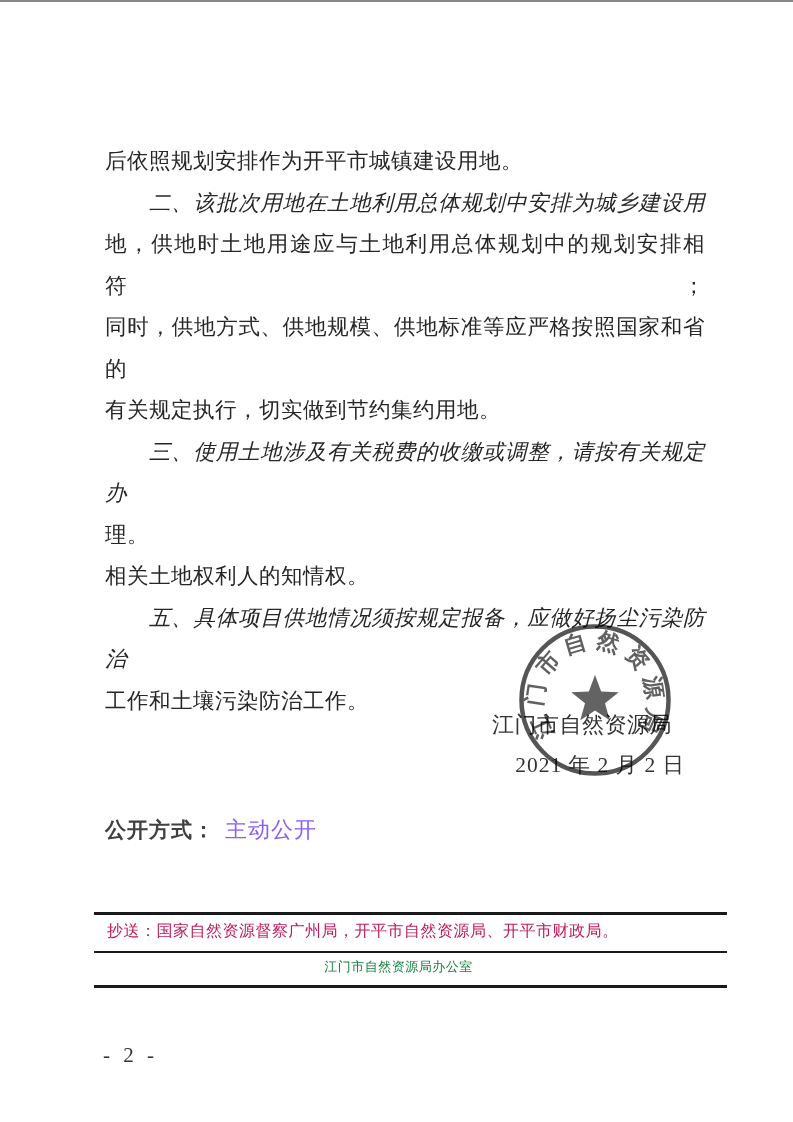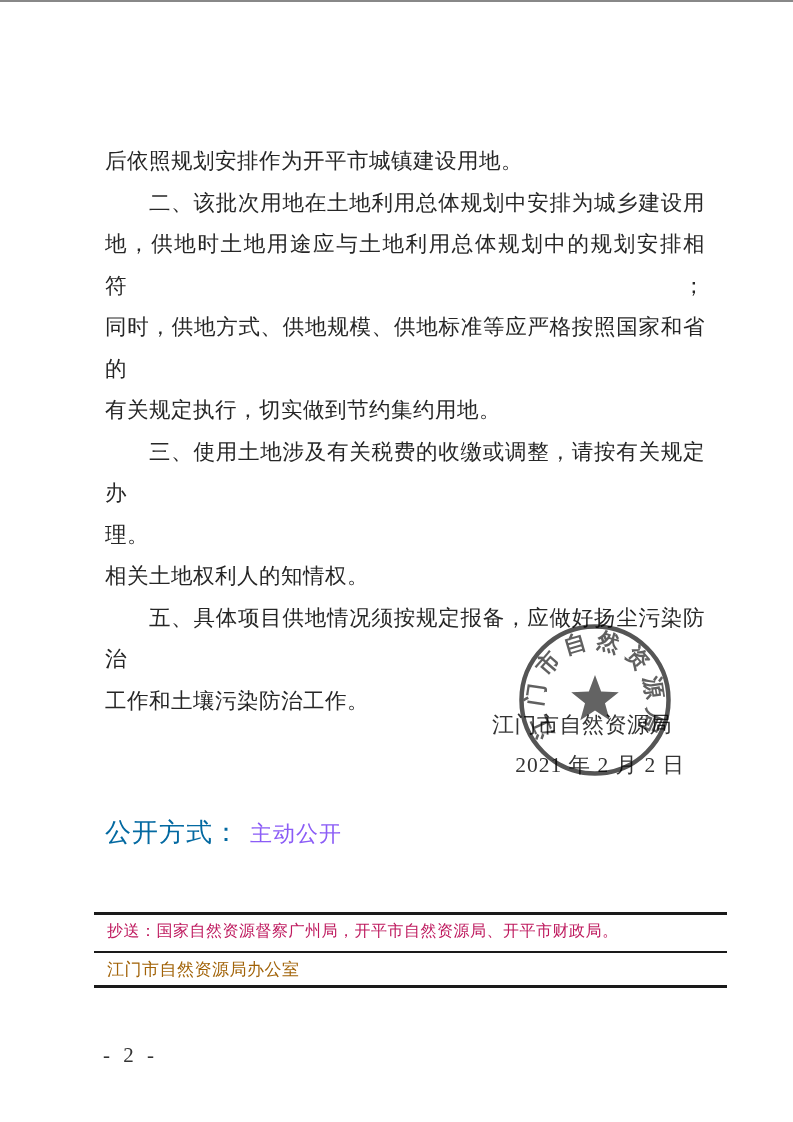--- a/index.html
+++ b/index.html
@@ -22,21 +22,21 @@
     letter-spacing:0.5px;
     color:#262626;
   }
   .ln{white-space:nowrap;}
   .ln.fill{
     white-space:normal;
     text-align:justify;
     text-align-last:justify;
     -moz-text-align-last:justify;
   }
-  .ln.ind{text-indent:44px;}
+  .ln.ind{text-indent:44px;font-style:italic;}
   
   .sig-agency{
     position:absolute;
     top:708px;left:400px;width:272px;
     text-align:right;
     font-size:22px;
     letter-spacing:0.5px;
     color:#333;
     z-index:2;
   }
@@ -63,23 +63,23 @@
     font-weight:bold;
   }
   
   .disclosure{
     position:absolute;
     left:105px;top:813px;
     font-size:22px;
   }
   .disclosure .lbl{
     font-family:"Liberation Sans","DejaVu Sans",sans-serif;
-    font-weight:400;
-    font-size:26px;
-    color:#0369a1;
+    font-weight:700;
+    font-size:21px;
+    color:#404040;
     letter-spacing:1px;
   }
   .disclosure .val{
     margin-left:10px;
     color:#8b5cf6;
     letter-spacing:1px;
   }
   
   .rule{
     position:absolute;
@@ -94,23 +94,23 @@
     left:107px;top:919px;width:610px;
     font-size:16px;
     color:#be185d;
     letter-spacing:0.5px;
     white-space:nowrap;
   }
   .issuer-row{
     position:absolute;
     left:107px;top:956px;width:583px;
     display:flex;
-    justify-content:flex-start;
-    font-size:17px;
-    color:#a16207;
+    justify-content:center;
+    font-size:13px;
+    color:#15803d;
     letter-spacing:0.5px;
   }
   
   .page-num{
     position:absolute;
     left:103px;top:1041px;
     font-size:21px;
     color:#333;
     letter-spacing:4px;
   }

